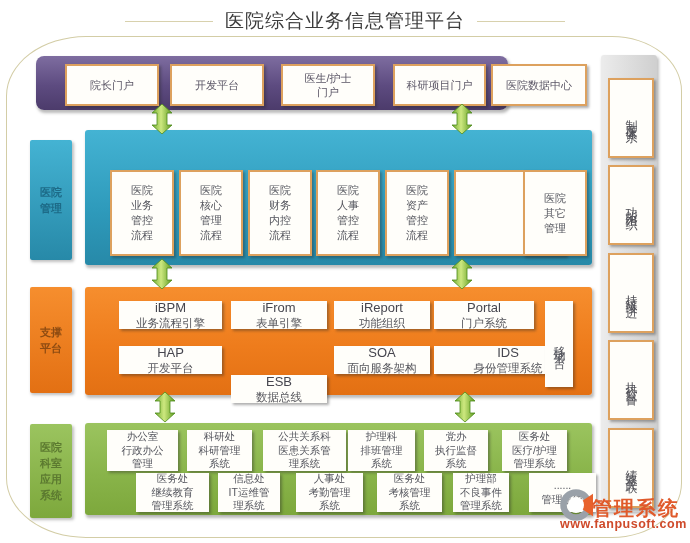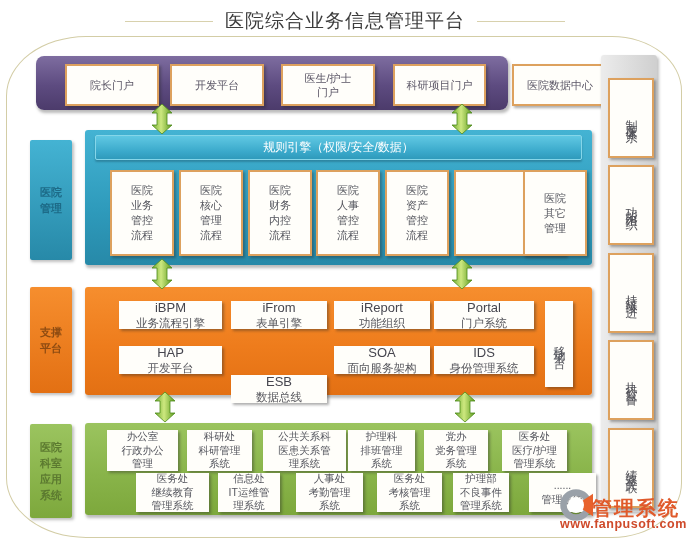--- a/index.html
+++ b/index.html
@@ -75,21 +75,21 @@
     <div class="title">医院综合业务信息管理平台</div>
     <div class="rule"></div>
   </div>
 
   <div class="section purple-band">
     <div class="wbox bordered pbox" style="left:29px;width:90px;">院长门户</div>
     <div class="wbox bordered pbox" style="left:134px;width:90px;">开发平台</div>
     <div class="wbox bordered pbox" style="left:245px;width:90px;">医生/护士
 门户</div>
     <div class="wbox bordered pbox" style="left:357px;width:89px;">科研项目门户</div>
-    <div class="wbox bordered pbox" style="left:455px;width:92px;margin-left:21px;">医院数据中心</div>
+    <div class="wbox bordered pbox" style="left:455px;width:92px;">医院数据中心</div>
   </div>
 
   <svg class="arrow" style="left:151px;top:104px;" viewBox="0 0 22 30">
       <path d="M11 0 L21 9 H16 V21 H21 L11 30 L1 21 H6 V9 H1 Z" fill="url(#ag)" stroke="#4c8c1a" stroke-width="0.8"></path>
     </svg>
   <svg class="arrow" style="left:451px;top:104px;" viewBox="0 0 22 30">
       <path d="M11 0 L21 9 H16 V21 H21 L11 30 L1 21 H6 V9 H1 Z" fill="url(#ag)" stroke="#4c8c1a" stroke-width="0.8"></path>
     </svg>
   <svg class="arrow" style="left:151px;top:259px;" viewBox="0 0 22 30">
       <path d="M11 0 L21 9 H16 V21 H21 L11 30 L1 21 H6 V9 H1 Z" fill="url(#ag)" stroke="#4c8c1a" stroke-width="0.8"></path>
@@ -100,21 +100,20 @@
   <svg class="arrow" style="left:154px;top:391px;height:32px;" viewBox="0 0 22 30">
       <path d="M11 0 L21 9 H16 V21 H21 L11 30 L1 21 H6 V9 H1 Z" fill="url(#ag)" stroke="#4c8c1a" stroke-width="0.8"></path>
     </svg>
   <svg class="arrow" style="left:454px;top:391px;height:32px;" viewBox="0 0 22 30">
       <path d="M11 0 L21 9 H16 V21 H21 L11 30 L1 21 H6 V9 H1 Z" fill="url(#ag)" stroke="#4c8c1a" stroke-width="0.8"></path>
     </svg>
 
   <div class="sidelabel side-teal">医院
 管理</div>
   <div class="section teal-sec">
-    <div class="rule-header">规则引擎（权限/安全/数据）</div>
     <div class="wbox bordered tealbox" style="left:25px;">医院
 业务
 管控
 流程</div>
     <div class="wbox bordered tealbox" style="left:94px;">医院
 核心
 管理
 流程</div>
     <div class="wbox bordered tealbox" style="left:163px;">医院
 财务
@@ -161,21 +160,21 @@
       <span class="zh">开发平台</span>
     </div>
     <div class="wbox obox" style="left:146px;top:59px;width:96px;margin-top:29px;">
       <span class="en">ESB</span>
       <span class="zh">数据总线</span>
     </div>
     <div class="wbox obox" style="left:249px;top:59px;width:96px;">
       <span class="en">SOA</span>
       <span class="zh">面向服务架构</span>
     </div>
-    <div class="wbox obox" style="left:349px;top:59px;width:100px;">
+    <div class="wbox obox" style="left:349px;top:59px;width:100px;padding-left:24px;">
       <span class="en">IDS</span>
       <span class="zh">身份管理系统</span>
     </div>
     <div class="wbox vtext mobile-box">移动平台</div>
   </div>
 
   <div class="sidelabel side-green">医院
 科室
 应用
 系统</div>
@@ -186,21 +185,21 @@
     <div class="wbox gbox" style="left:90px;top:7px;width:65px;height:41px;">科研处
 科研管理
 系统</div>
     <div class="wbox gbox" style="left:166px;top:7px;width:83px;height:41px;">公共关系科
 医患关系管
 理系统</div>
     <div class="wbox gbox" style="left:251px;top:7px;width:67px;height:41px;">护理科
 排班管理
 系统</div>
     <div class="wbox gbox" style="left:327px;top:7px;width:64px;height:41px;">党办
-党务管理
+执行监督
 系统</div>
     <div class="wbox gbox" style="left:405px;top:7px;width:65px;height:41px;">医务处
 医疗/护理
 管理系统</div>
     <div class="wbox gbox" style="left:39px;top:50px;width:73px;height:39px;">医务处
 继续教育
 管理系统</div>
     <div class="wbox gbox" style="left:121px;top:50px;width:62px;height:39px;">信息处
 IT运维管
 理系统</div>

